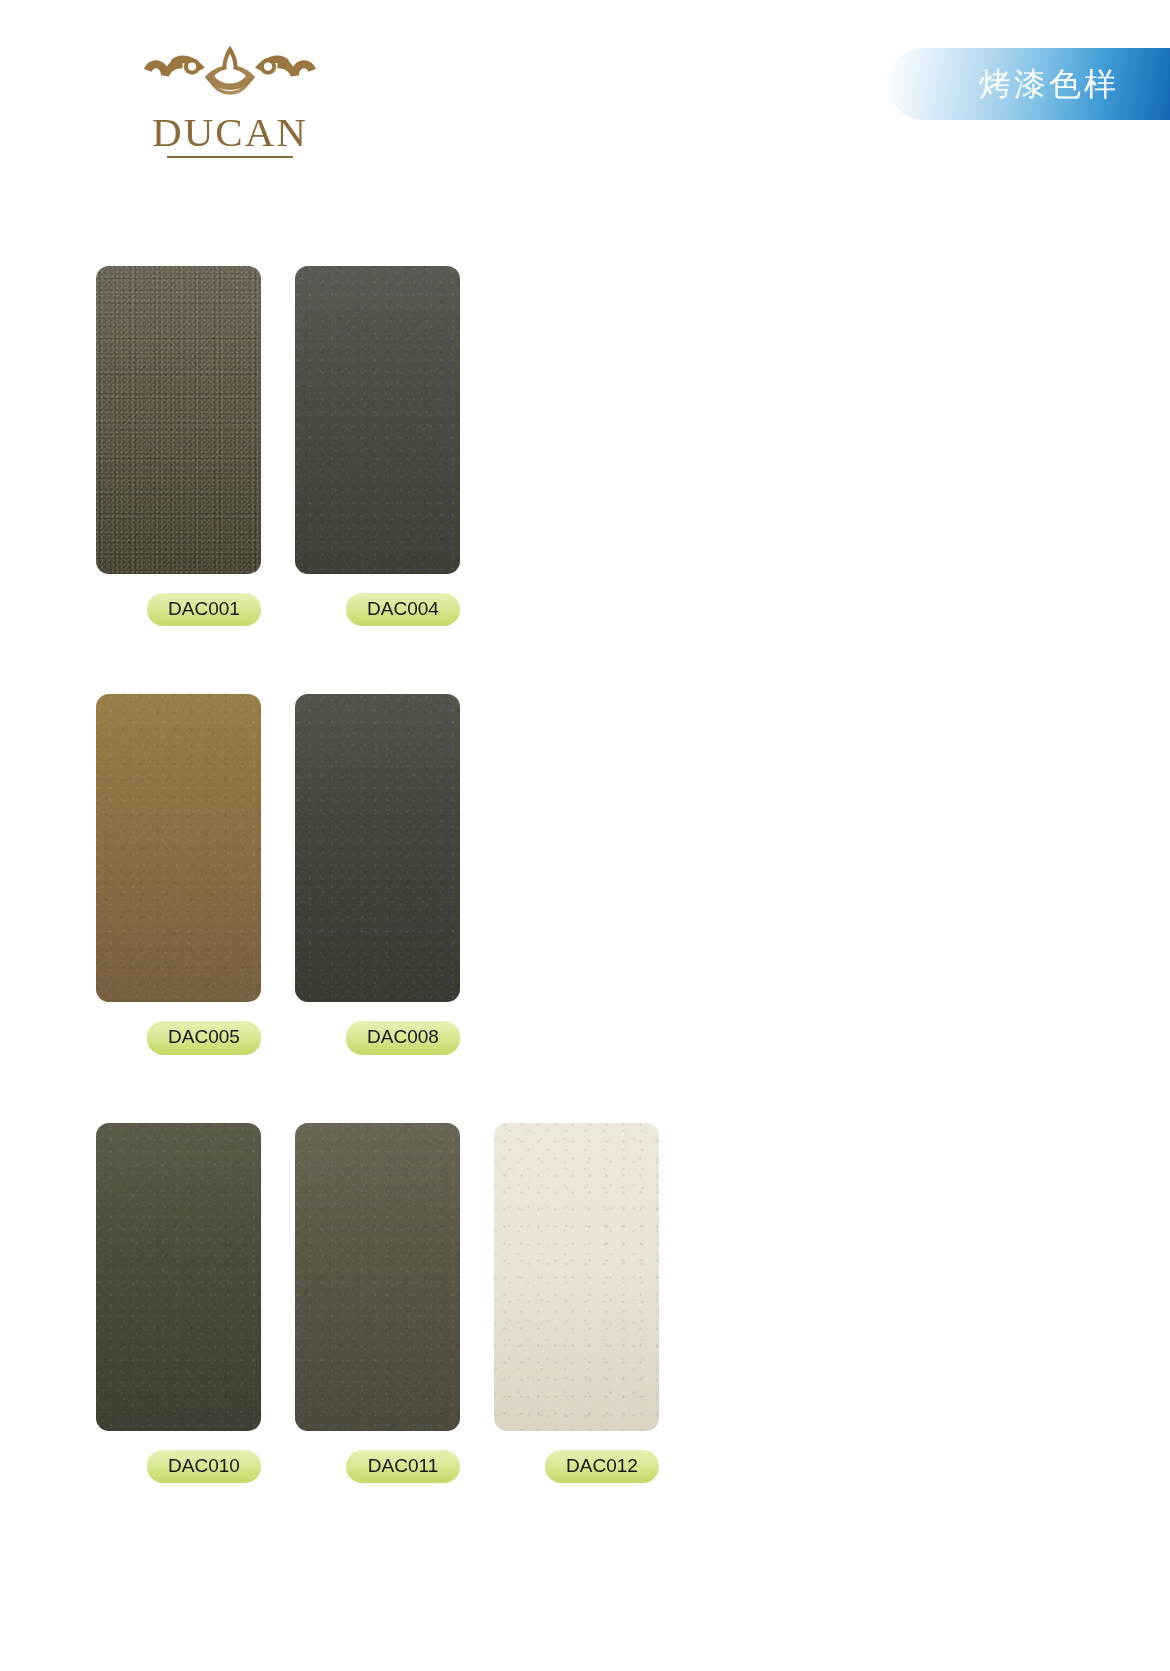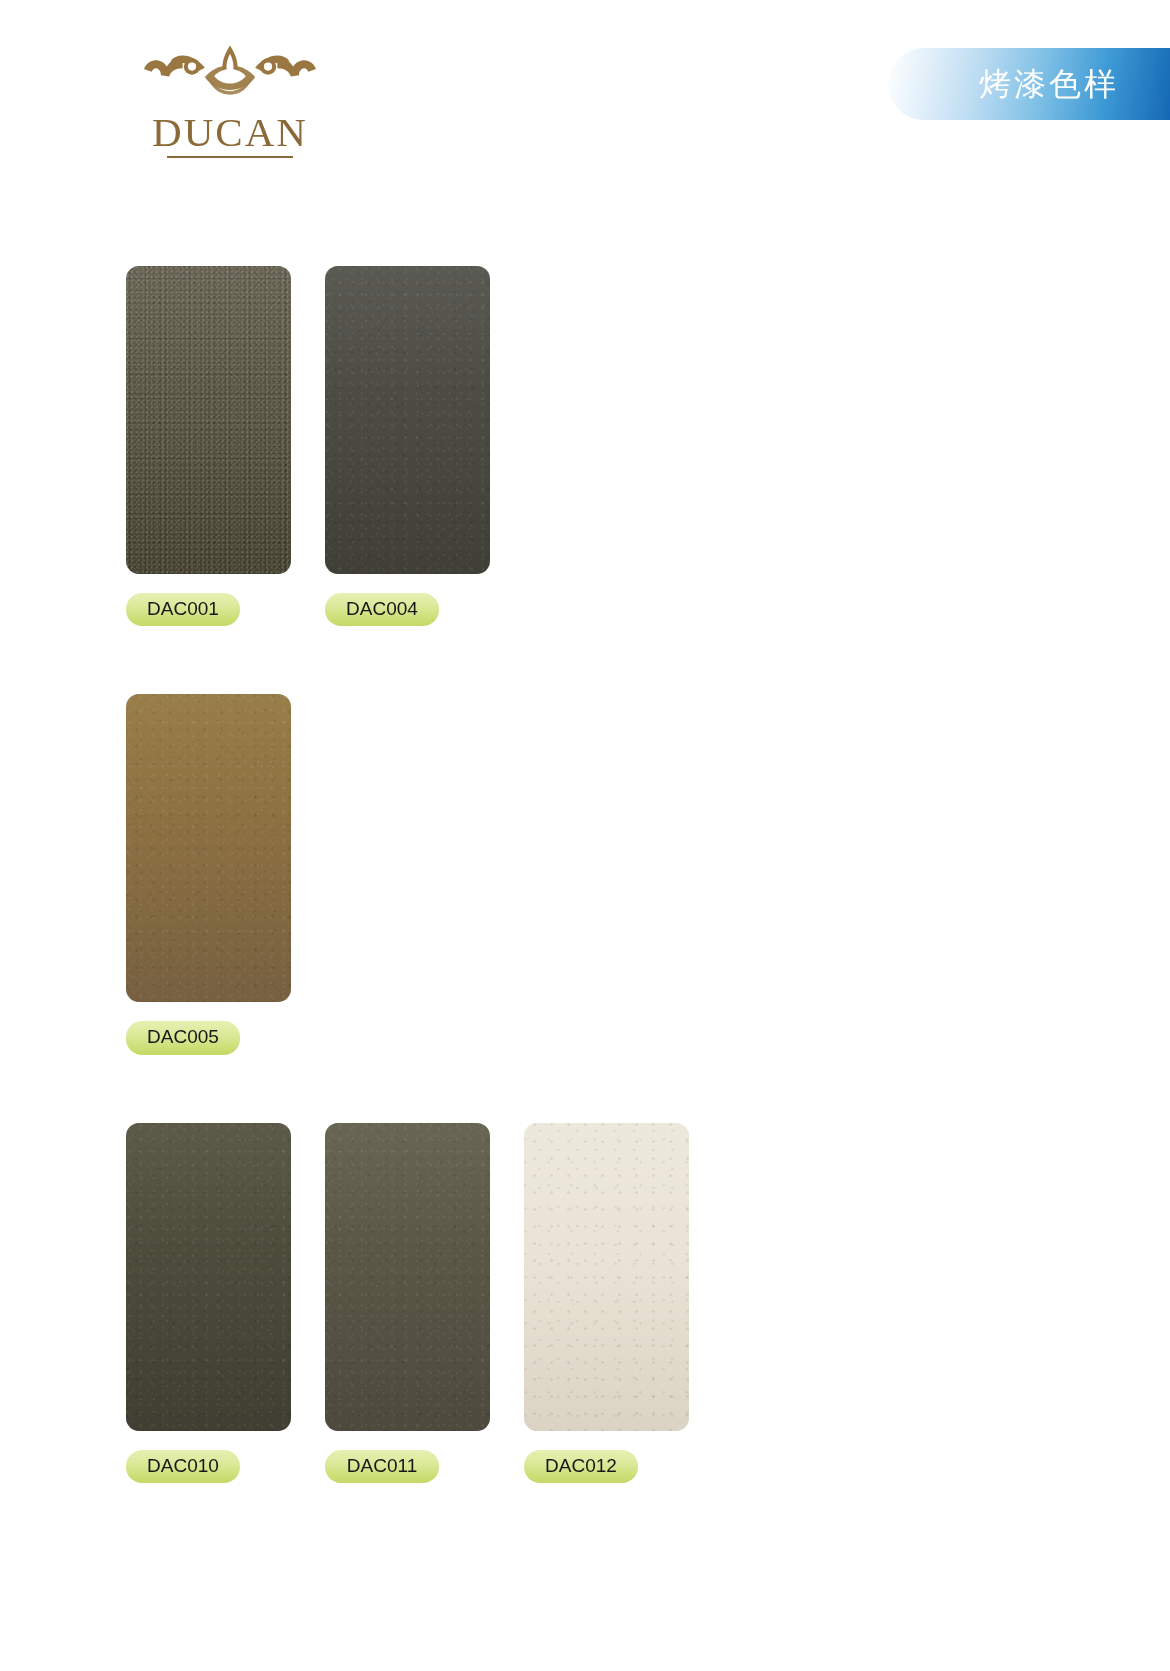--- a/index.html
+++ b/index.html
@@ -95,21 +95,21 @@
   .swatch-row {
     display: flex;
     justify-content: flex-start;
     margin-bottom: 68px;
   }
   .swatch-cell {
     width: 135px;
     margin-right: 64px;
     display: flex;
     flex-direction: column;
-    align-items: flex-start;
+    align-items: flex-end;
   }
   .swatch-cell:last-child { margin-right: 0; }
 
   .swatch-chip {
     width: 165px;
     height: 308px;
     border-radius: 13px;
     position: relative;
     overflow: hidden;
   }
@@ -204,20 +204,27 @@
   </div>
 
   <div class="swatch-row">
     <div class="swatch-cell">
       <div class="swatch-chip" style="background: linear-gradient(rgb(147, 119, 63) 0%, rgb(139, 111, 66) 50%, rgb(123, 100, 67) 100%);">
         <div class="chip-grain"></div>
         <div class="chip-sheen"></div>
       </div>
       <div class="swatch-label">DAC005</div>
     </div>
+    <div class="swatch-cell">
+      <div class="swatch-chip" style="background: linear-gradient(rgb(73, 74, 64) 0%, rgb(67, 68, 59) 50%, rgb(60, 61, 53) 100%);">
+        <div class="chip-grain"></div>
+        <div class="chip-sheen"></div>
+      </div>
+      <div class="swatch-label">DAC008</div>
+    </div>
   </div>
 
   <div class="swatch-row">
     <div class="swatch-cell">
       <div class="swatch-chip" style="background: linear-gradient(rgb(83, 81, 63) 0%, rgb(76, 74, 58) 50%, rgb(67, 65, 52) 100%);">
         <div class="chip-grain"></div>
         <div class="chip-sheen"></div>
       </div>
       <div class="swatch-label">DAC010</div>
     </div>

